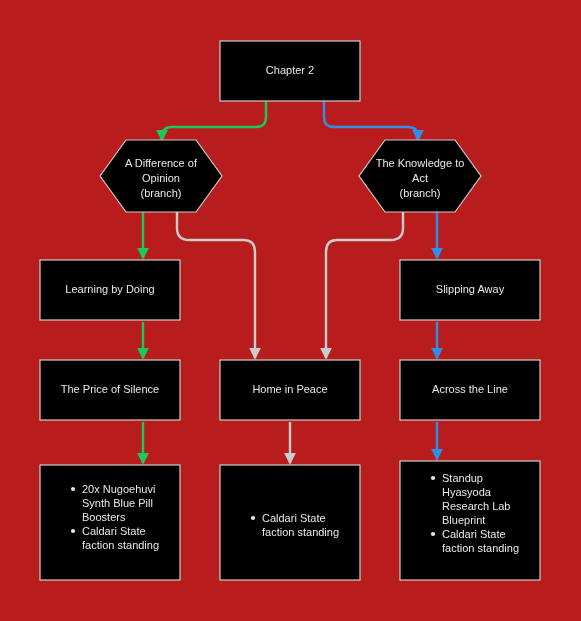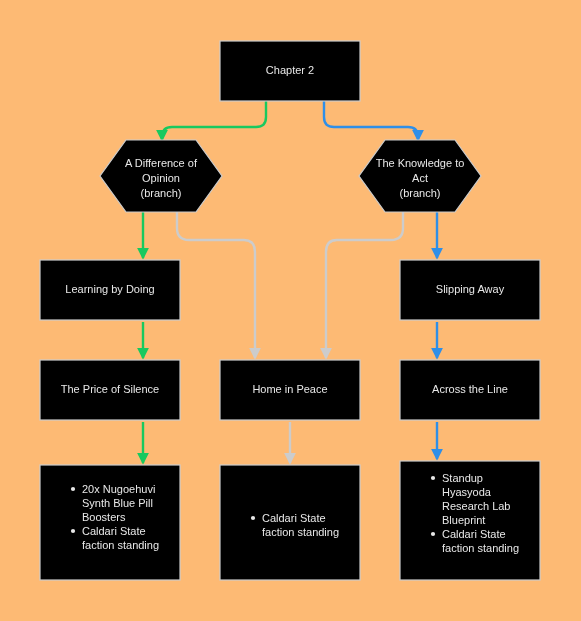--- a/index.html
+++ b/index.html
@@ -10,21 +10,21 @@
   body {
     width: 581px;
     height: 621px;
     overflow: hidden;
     font-family: "Liberation Sans", sans-serif;
   }
   #diagram-root {
     position: relative;
     width: 581px;
     height: 621px;
-    background: #fdba74;
+    background: #b91c1c;
     text-decoration: underline;
   }
   svg#flow {
     display: block;
     width: 581px;
     height: 621px;
   }
   .node-box {
     fill: #000000;
     stroke: #cccccc;

